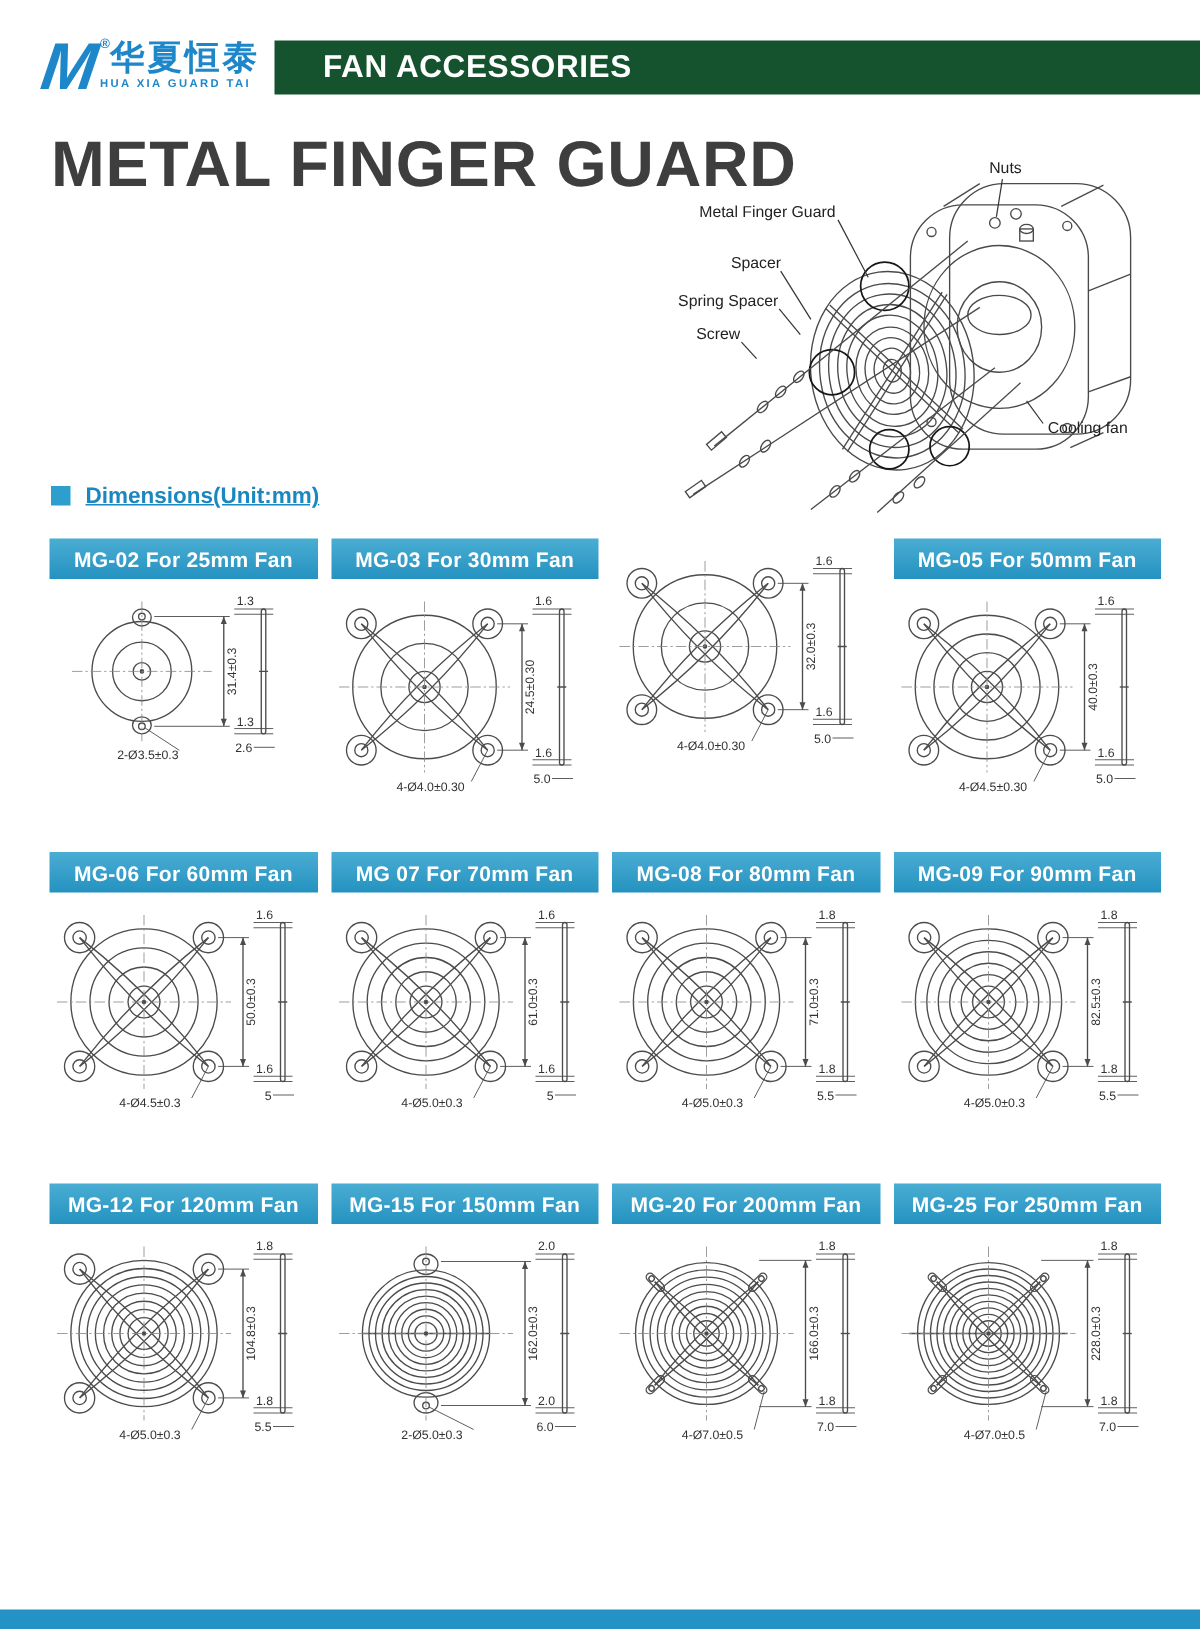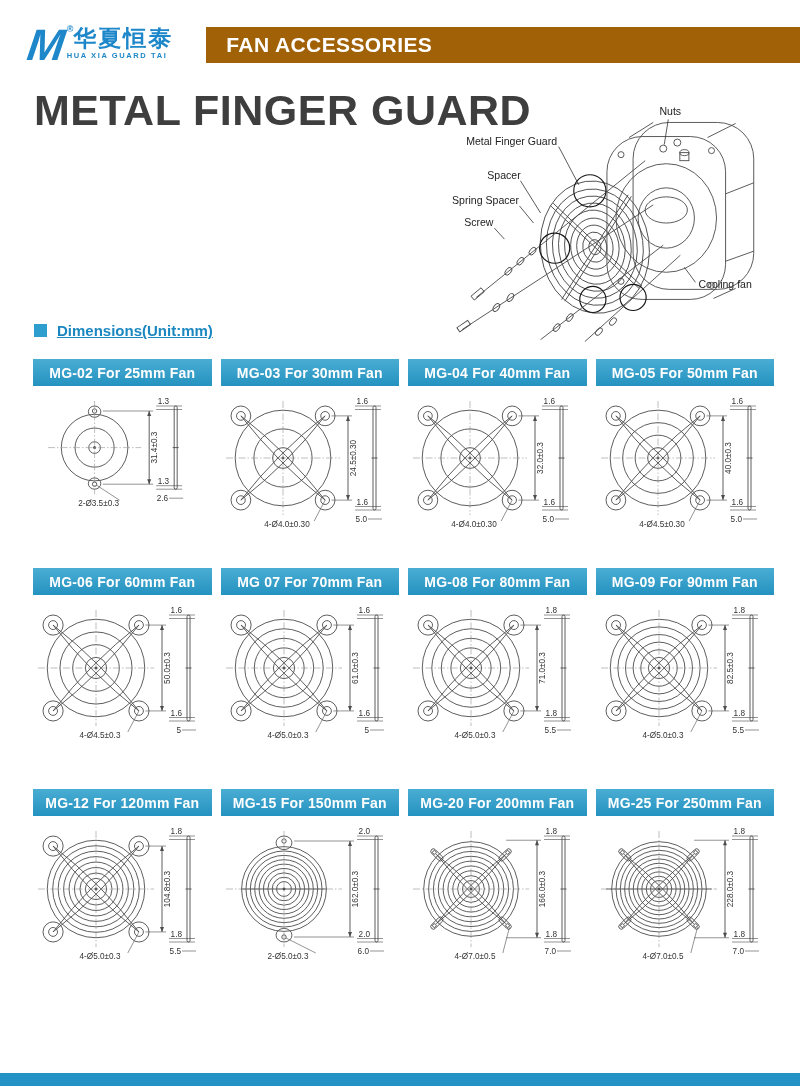--- a/index.html
+++ b/index.html
@@ -9,22 +9,22 @@
   }
   
   .topbar{display:flex;align-items:center;padding:26px 0 0 28px;}
   .logo{display:flex;align-items:flex-start;margin-right:10px;}
   .logo-m{font-style:italic;font-weight:900;font-size:44px;line-height:0.85;color:#1d87c9;transform:skewX(-8deg);letter-spacing:-2px;}
   .logo-text{display:flex;flex-direction:column;margin-left:4px;}
   .logo-cn-row{display:flex;align-items:flex-start;}
   .reg{font-size:9px;color:#1d87c9;font-weight:bold;margin-top:-2px;}
   .logo-cjk{font-size:23px;font-weight:bold;color:#1d87c9;line-height:1.05;letter-spacing:2px;}
   .logo-en{font-size:7.5px;font-weight:bold;color:#1d87c9;letter-spacing:1.6px;margin-top:1px;}
-  .banner{flex:1;height:36px;background:#a16207;color:#fff;display:flex;align-items:center;
-    padding-left:20px;font-size:21px;font-weight:bold;letter-spacing:0.4px;margin-left:23px;}
+  .banner{flex:1;height:36px;background:#14532d;color:#fff;display:flex;align-items:center;
+    padding-left:32px;font-size:21px;font-weight:bold;letter-spacing:0.4px;}
   
   .page-title{margin:26px 0 0 34px;font-size:43px;font-weight:bold;color:#3e3e3e;letter-spacing:0.5px;line-height:1;}
   
   .diagram{position:absolute;top:98px;right:0;width:364px;height:244px;}
   .diagram svg{width:100%;height:100%;}
   .dg{stroke:#4a4a4a;stroke-width:0.9;fill:none;}
   .dg-bold{stroke:#161616;stroke-width:1.15;fill:none;}
   .dg-label{fill:#222;font-size:10.5px;font-family:"Liberation Sans",sans-serif;}
   
   .section{display:flex;align-items:center;margin:190px 0 0 34px;}
@@ -220,21 +220,20 @@
           <line x1="147" y1="129" x2="161" y2="129" stroke-width="0.6"></line>
         </g>
         <text x="135" y="68" font-size="8.2" text-anchor="middle" fill="#333" font-family="Liberation Sans, sans-serif" transform="rotate(-90 135 68)">24.5±0.30</text>
         <text x="66" y="137" font-size="8.2" text-anchor="middle" fill="#333" font-family="Liberation Sans, sans-serif">4-Ø4.0±0.30</text>
         <text x="147" y="13.5" font-size="8.2" text-anchor="end" fill="#333" font-family="Liberation Sans, sans-serif">1.6</text>
         <text x="147" y="114.5" font-size="8.2" text-anchor="end" fill="#333" font-family="Liberation Sans, sans-serif">1.6</text>
         <text x="146" y="132" font-size="8.2" text-anchor="end" fill="#333" font-family="Liberation Sans, sans-serif">5.0</text>
       </svg>
     </div>
     <div class="card">
-      <div class="card-header">MG-04 For 40mm Fan</div>
       <svg viewBox="0 0 178 160" width="178" height="160">
         <g fill="none" stroke="#4c4c4c" stroke-width="0.9">
           <circle cx="19.880000000000003" cy="25.880000000000003" r="9.88"></circle>
           <circle cx="19.880000000000003" cy="25.880000000000003" r="4.368"></circle>
           <circle cx="104.12" cy="25.880000000000003" r="9.88"></circle>
           <circle cx="104.12" cy="25.880000000000003" r="4.368"></circle>
           <circle cx="104.12" cy="110.12" r="9.88"></circle>
           <circle cx="104.12" cy="110.12" r="4.368"></circle>
           <circle cx="19.880000000000003" cy="110.12" r="9.88"></circle>
           <circle cx="19.880000000000003" cy="110.12" r="4.368"></circle>

